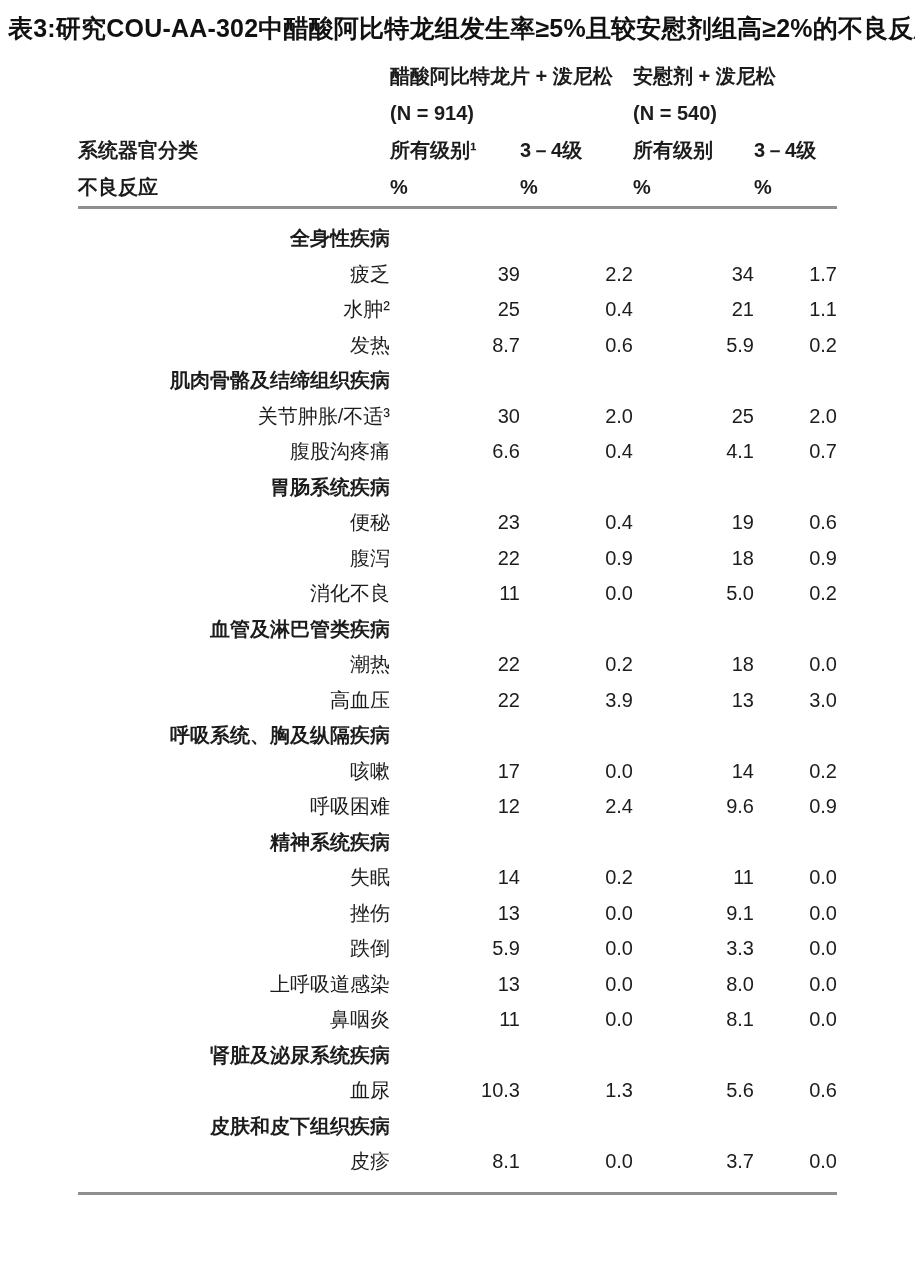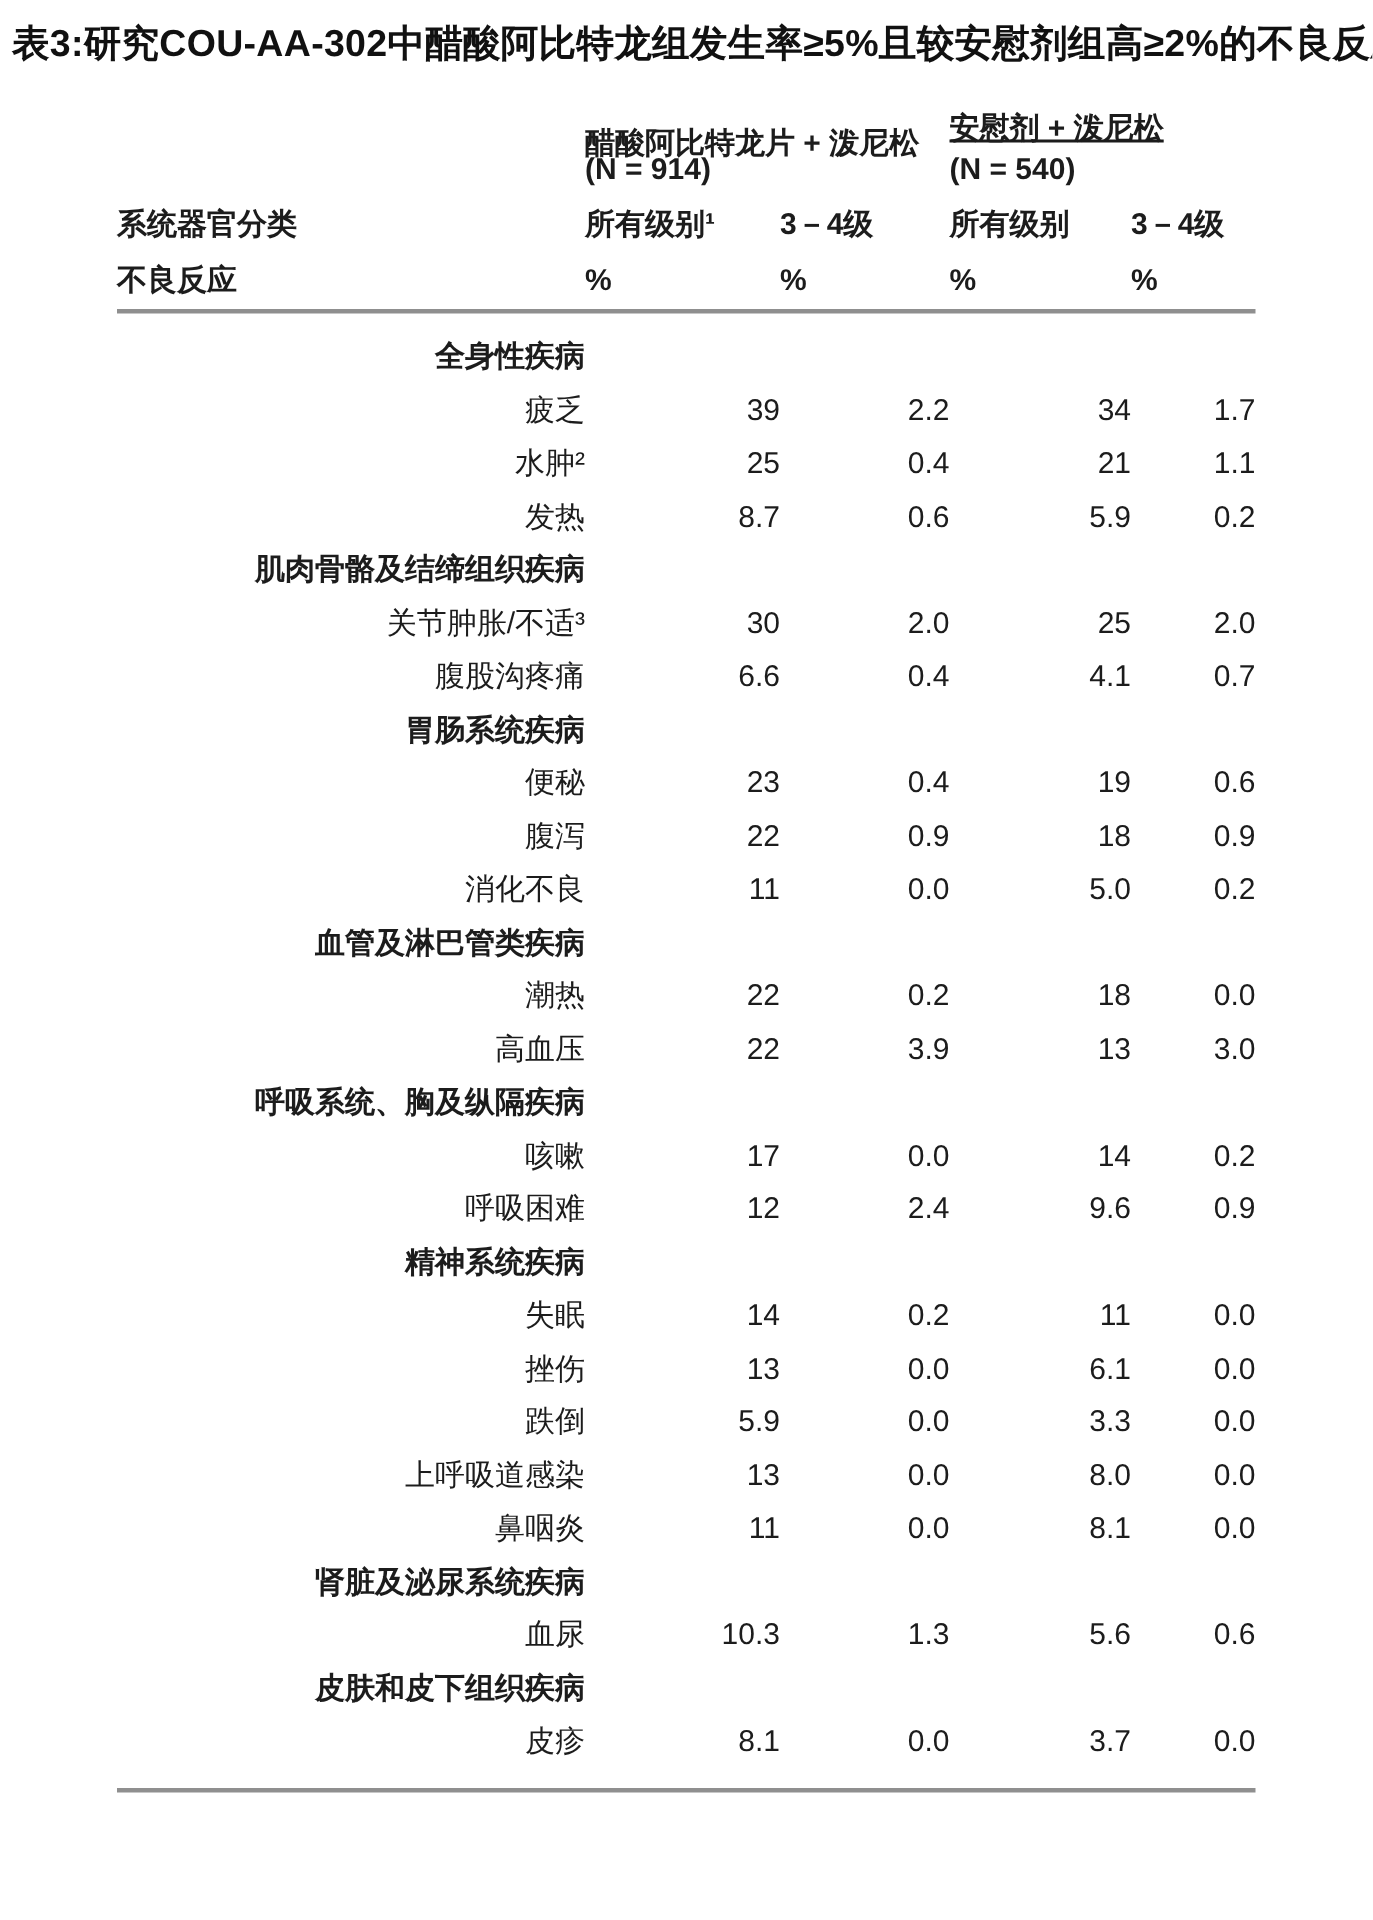--- a/index.html
+++ b/index.html
@@ -34,22 +34,22 @@
   }
   .trow {
     display: grid;
     grid-template-columns: 312px 130px 113px 121px 1fr;
     align-items: center;
   }
   .hrow { height: 37px; line-height: 37px; font-size: 20px; font-weight: bold; }
   .brow { height: 35.5px; line-height: 35.5px; font-size: 20px; text-align: right; }
   .brow.section { font-weight: bold; }
   .brow .cell, .hrow .cell { white-space: nowrap; overflow: visible; }
-  .span2a { grid-column: 2 / span 2; margin-top: 20px; }
-  .span2b { grid-column: 4 / span 2; text-decoration: underline; }
+  .span2a { grid-column: 2 / span 2; }
+  .span2b { grid-column: 4 / span 2; }
   .col2 { grid-column: 2; }
   .col4 { grid-column: 4; }
   .rule {
     height: 3px;
     background: #8f8f8f;
     width: 759px;
     border: none;
     margin: 0;
   }
   .rule-top { margin-top: 0px; }
@@ -200,21 +200,21 @@
           <div class="cell">失眠</div>
           <div class="cell">14</div>
           <div class="cell">0.2</div>
           <div class="cell">11</div>
           <div class="cell">0.0</div>
         </div>
         <div class="trow brow">
           <div class="cell">挫伤</div>
           <div class="cell">13</div>
           <div class="cell">0.0</div>
-          <div class="cell">6.1</div>
+          <div class="cell">9.1</div>
           <div class="cell">0.0</div>
         </div>
         <div class="trow brow">
           <div class="cell">跌倒</div>
           <div class="cell">5.9</div>
           <div class="cell">0.0</div>
           <div class="cell">3.3</div>
           <div class="cell">0.0</div>
         </div>
         <div class="trow brow">

